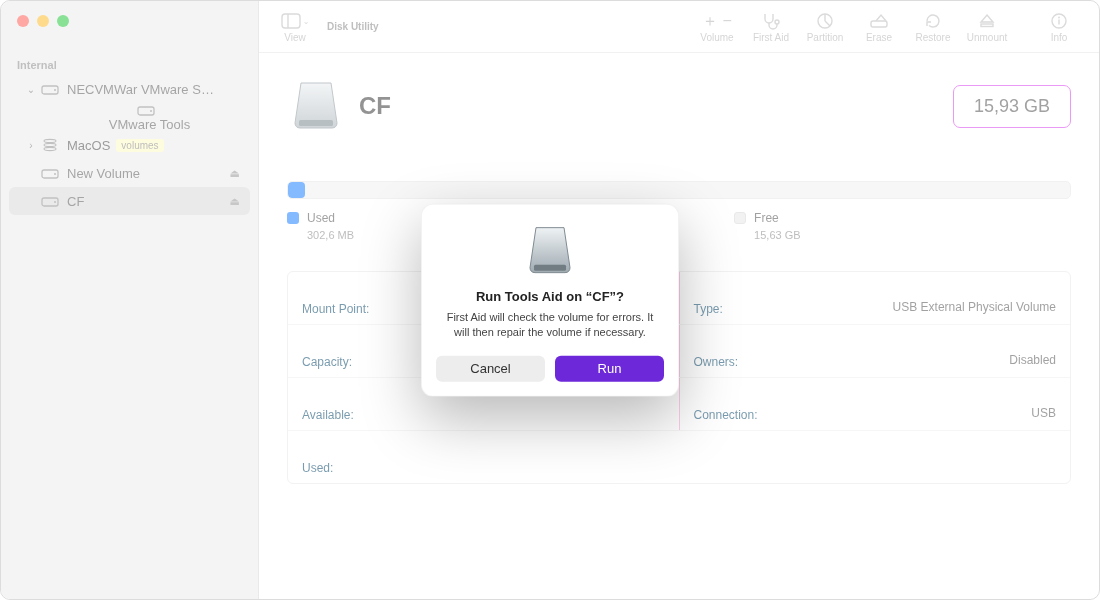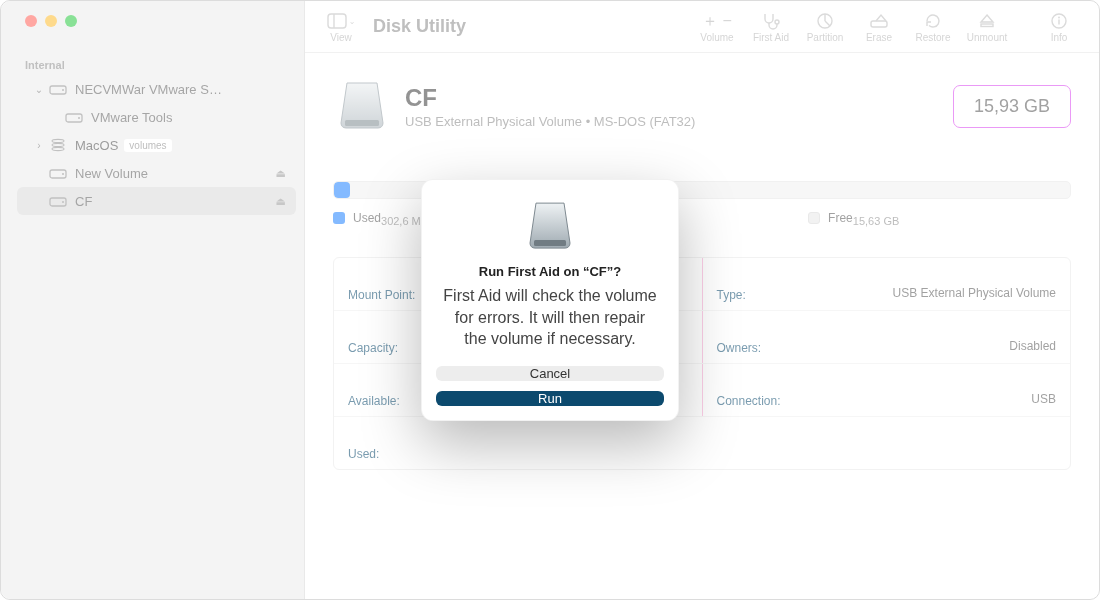--- a/index.html
+++ b/index.html
@@ -4,83 +4,82 @@
 <style>
   * { box-sizing: border-box; margin: 0; padding: 0; }
   html, body { width: 1100px; height: 600px; overflow: hidden; font-family: -apple-system, "Helvetica Neue", Arial, sans-serif; font-size: 13px; color: #333; }
   .window {
     width: 1100px; height: 600px; background: #fff;
     border: 1px solid #dcdcdc; border-radius: 10px; position: relative;
     display: flex;
   }
   
   .sidebar {
-    width: 304px; height: 100%; background: #ececec; border-top-left-radius: 10px; border-bottom-left-radius: 10px;
+    width: 258px; height: 100%; background: #ececec; border-top-left-radius: 10px; border-bottom-left-radius: 10px;
     border-right: 1px solid #d8d8d8;
-    padding-left: 8px;
   }
   .traffic { display:flex; gap:8px; padding:14px 0 0 16px; height:40px; }
   .tl { width:12px; height:12px; border-radius:50%; }
   .tl.red{background:#ff5f57;} .tl.yellow{background:#febc2e;} .tl.green{background:#28c840;}
   .side-section-label { font-size:11px; color:#8c8c8c; font-weight:600; padding:18px 0 4px 16px; }
   .side-item { display:flex; align-items:center; height:28px; padding:0 8px 0 16px; color:#5c5c5c; position:relative; border-radius:6px; margin:0 8px; }
-  .side-item.child { padding-left:48px; }
+  .side-item.child { padding-left:48px;flex-direction:column; }
   .side-item.selected { background:#d9d9d9; }
   .chev { width:12px; display:inline-block; text-align:center; font-size:10px; color:#7a7a7a; margin-right:4px;}
   .disk-ico { width:18px; height:14px; margin-right:8px; display:inline-flex; align-items:center; justify-content:center; }
   .disk-ico svg{display:block;}
-  .volpill { font-size:10px; color:#888; background:#ffffff; border-radius:3px; padding:1px 5px; margin-left:6px;}
+  .volpill { font-size:10px; color:#888; background:#fef9c3; border-radius:3px; padding:1px 5px; margin-left:6px;}
   .eject { position:absolute; right:10px; color:#999; font-size:11px;}
   .side-item .label { white-space:nowrap; overflow:hidden; text-overflow:ellipsis; max-width:150px;}
   
   .main { flex:1; height:100%; display:flex; flex-direction:column; }
   .toolbar { height:52px; border-bottom:1px solid #e6e6e6; display:flex; align-items:center; padding:0 14px; }
   .tb-left { display:flex; align-items:flex-start; gap:6px; }
   .tb-btn { display:flex; flex-direction:column; align-items:center; color:#b3b3b3; font-size:10px; min-width:44px; }
   .tb-btn .ic { height:22px; display:flex; align-items:center; justify-content:center; font-size:16px; }
-  .tb-title { font-size:18px; font-weight:600; color:#8a8a8a; margin-left:10px; align-self:center;text-align:center;}
+  .tb-title { font-size:10px; font-weight:600; color:#8a8a8a; margin-left:10px; align-self:center;text-align:center;}
   .tb-spacer{flex:1;}
   .tb-right{display:flex; gap:2px;}
   .tb-right .tb-btn{min-width:52px;}
   .content { flex:1; padding:24px 28px 0 28px; }
   .vol-header { display:flex; align-items:center; }
   .big-disk { width:58px; height:58px; margin-right:14px; }
   .vol-title { font-size:24px; font-weight:700; color:#3b3b3b; }
   .vol-sub { font-size:13px; color:#888; margin-top:2px;}
   .cap-badge { margin-left:auto; border:1px solid #d946ef; border-radius:7px; padding:10px 20px; font-size:18px; color:#555;}
   .usage-bar { margin-top:46px; height:18px; background:#f1f1f1; border:1px solid #e6e6e6; border-radius:5px; position:relative; overflow:hidden;}
   .usage-fill { position:absolute; left:0; top:0; bottom:0; width:2.2%; background:#1f82ff; border-radius:4px;}
   .legend { display:flex; gap:380px; margin-top:12px; color:#555; font-size:12px;}
   .legend .item{display:flex; gap:8px; align-items:flex-start;}
   .swatch{width:12px;height:12px;border-radius:3px;margin-top:1px;}
   .swatch.used{background:#1f82ff;} .swatch.free{background:#e7e7e7;border:1px solid #d7d7d7;}
-  .legend .vals{display:flex; flex-direction:row;}
+  .legend .vals{display:flex; flex-direction:column;}
   .legend .sub{color:#888; font-size:11px; margin-top:4px;}
   .info-table { margin-top:30px; border:1px solid #e7e7e7; border-radius:6px; }
   .info-row { display:flex; }
   .info-row + .info-row { border-top:1px solid #eee;}
   .cell { flex:1; display:flex; justify-content:space-between; padding:8px 14px; font-size:12px; color:#555;}
   .cell + .cell{border-left:1px solid #f9a8d4;}
   .cell .k{color:#0c4a6e;margin-top:22px;} .cell .v{color:#555;margin-top:20px;}
   
   .dim { position:absolute; inset:0; background:rgba(255,255,255,0.45); border-radius:10px; }
   
   .dialog {
     position:absolute; left:50%; top:50%; transform:translate(-50%,-50%);
     width:258px; background:#fff; border-radius:12px; box-shadow:0 22px 60px rgba(0,0,0,0.28);
     padding:18px 14px 14px 14px; text-align:center;
     border:1px solid rgba(0,0,0,0.05);
   }
   .dialog .dsk { width:56px; height:56px; margin:0 auto 10px auto;}
   .dialog h3{font-size:13px; font-weight:700; color:#222; margin-bottom:6px;}
-  .dialog p{font-size:16px; color:#444; line-height:1.35; padding:0 6px;}
-  .dlg-btns{display:flex; gap:10px; margin-top:16px;flex-direction:column;}
+  .dialog p{font-size:11px; color:#444; line-height:1.35; padding:0 6px;}
+  .dlg-btns{display:flex; gap:10px; margin-top:16px;}
   .btn{flex:1; height:26px; border-radius:6px; border:none; font-size:13px; cursor:pointer;}
   .btn.cancel{background:#ededed; color:#333;}
-  .btn.run{background:#0c4a6e; color:#fff; font-weight:500;}
+  .btn.run{background:#6d28d9; color:#fff; font-weight:500;}
 </style>
 </head>
 <body>
 
 <div class="window">
 
   <aside class="sidebar">
     <div class="traffic">
       <div class="tl red"></div>
       <div class="tl yellow"></div>
@@ -238,21 +237,20 @@
                   <stop offset="0" stop-color="#e9edef"></stop>
                   <stop offset="1" stop-color="#a9b3b9"></stop>
                 </linearGradient>
               </defs>
             <path d="M14 6h30l6 40c0 3-2 5-5 5H13c-3 0-5-2-5-5z" fill="url(#g1)" stroke="#8f9aa1" stroke-width="1"></path>
             <rect x="12" y="43" width="34" height="6" rx="1.5" fill="#7f8a91"></rect>
           </svg>
         </div>
         <div>
           <div class="vol-title">CF</div>
-          <div class="vol-sub">USB External Physical Volume • MS-DOS (FAT32)</div>
         </div>
         <div class="cap-badge">15,93 GB</div>
       </div>
 
       <div class="usage-bar">
         <div class="usage-fill"></div>
       </div>
 
       <div class="legend">
         <div class="item">
@@ -320,21 +318,21 @@
         <defs>
             <linearGradient id="g2" x1="0" x2="0" y1="0" y2="1">
               <stop offset="0" stop-color="#eef2f4"></stop>
               <stop offset="1" stop-color="#9faab1"></stop>
             </linearGradient>
           </defs>
         <path d="M14 5h28l6 40c0 3-2 5-5 5H13c-3 0-5-2-5-5z" fill="url(#g2)" stroke="#7f8a91" stroke-width="1"></path>
         <rect x="12" y="42" width="32" height="6" rx="1.5" fill="#717c83"></rect>
       </svg>
     </div>
-    <h3>Run First Aid on “CF”?</h3>
+    <h3>Run Tools Aid on “CF”?</h3>
     <p>First Aid will check the volume for errors. It will then repair the volume if necessary.</p>
     <div class="dlg-btns">
       <button class="btn cancel">Cancel</button>
       <button class="btn run">Run</button>
     </div>
   </div>
 
 </div>
 
 </body></html>

